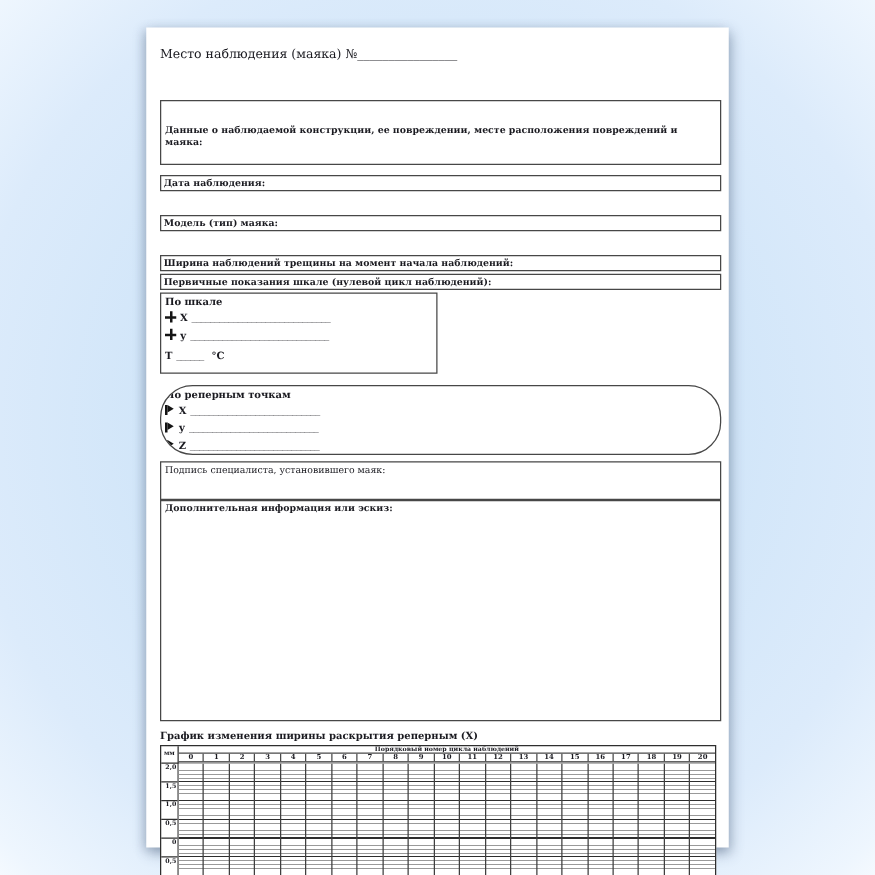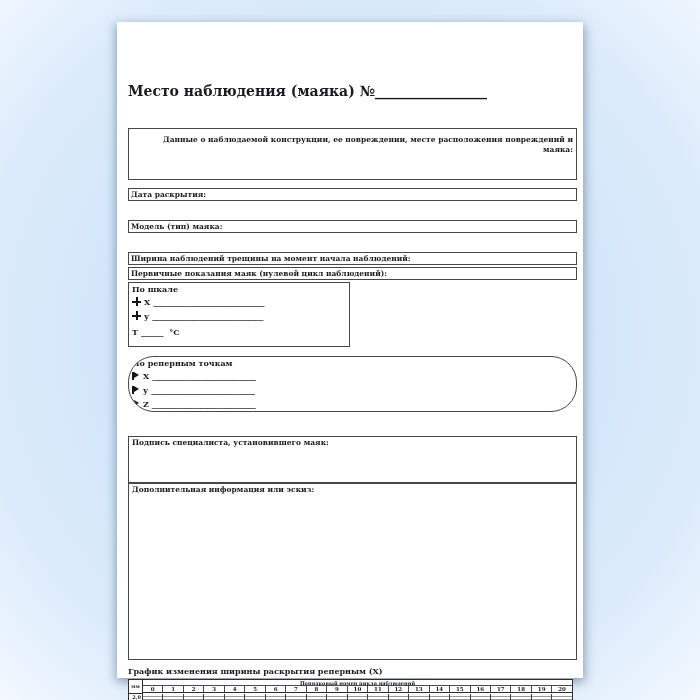--- a/index.html
+++ b/index.html
@@ -8,43 +8,43 @@
     background:radial-gradient(ellipse 75% 75% at 50% 48%, #d2e6f9 45%, #dcebfb 72%, #eef6fe 92%, #fbfdff 100%);
     font-family:"DejaVu Serif","Liberation Serif",serif;
     color:#1a1a20;
   }
   .page{
     position:absolute;left:117px;top:22px;width:466px;height:656px;
     background:#ffffff;
     box-shadow:2px 4px 10px rgba(70,90,120,.45), -3px 2px 8px rgba(90,110,140,.28);
   }
   .content{padding:15px 6px 0 11px;box-sizing:border-box;height:100%;}
-  .doc-title{font-size:14px;font-weight:bold;height:13px;line-height:13px;white-space:nowrap;margin-top:48px;}
+  .doc-title{font-size:10px;font-weight:normal;height:13px;line-height:13px;white-space:nowrap;}
   .box{border:1px solid #474747;box-sizing:border-box;background:#fff;overflow:hidden;}
-  .data-box{margin-top:30px;height:52px;font-size:7.5px;font-weight:bold;line-height:1.32;padding:6px 3px;text-align:right;}
+  .data-box{margin-top:30px;height:52px;font-size:7.5px;font-weight:bold;line-height:1.32;padding:18px 3px;}
   .row-box{height:13px;font-size:7.5px;font-weight:bold;line-height:11px;padding-left:2px;white-space:nowrap;}
   .mt8{margin-top:8px}.mt3{margin-top:19px}.mt2{margin-top:2px}
   .dual{display:flex;gap:9px;margin-top:2px;flex-direction:column;}
   .dual .box{height:65px;padding:1px 3px;}
   .scale-box{width:222px;}
   .ref-box{flex:1;border-radius:26px;}
   .box-title{font-size:8px;font-weight:bold;line-height:10px;}
   .io-row{display:flex;align-items:center;gap:3px;height:13px;margin-top:1px;white-space:nowrap;overflow:hidden;}
   .io-label{font-size:8px;font-weight:bold;}
-  .io-line{font-size:8px;font-weight:bold;letter-spacing:-0.3px;}
+  .io-line{font-size:8px;font-weight:normal;letter-spacing:-0.3px;}
   .io-suffix{font-size:8px;font-weight:bold;margin-left:3px;}
   .t-row{margin-top:3px;}
   .plus-icon{position:relative;width:9px;height:9px;display:inline-block;flex:0 0 auto;}
   .plus-icon::before{content:"";position:absolute;left:0;right:0;top:3.5px;height:2px;background:#141414;}
   .plus-icon::after{content:"";position:absolute;top:0;bottom:0;left:3.5px;width:2px;background:#141414;}
   .marker-icon{position:relative;width:8px;height:8px;display:inline-block;flex:0 0 auto;}
   .marker-icon::before{content:"";position:absolute;left:0;top:0;bottom:0;width:1.5px;background:#141414;}
   .marker-icon::after{content:"";position:absolute;left:2px;top:0.5px;width:0;height:0;
     border-top:3.5px solid transparent;border-bottom:3.5px solid transparent;border-left:5px solid #141414;}
-  .signature-box{margin-top:24px;height:47px;font-size:7.5px;font-weight:bold;line-height:1.3;padding:1px 3px;}
+  .signature-box{margin-top:5px;height:31px;font-size:7.5px;font-weight:normal;line-height:1.3;padding:1px 3px;}
   .extra-box{margin-top:0;height:177px;font-size:7.5px;font-weight:bold;line-height:1.3;padding:1px 3px;}
   .chart-title{margin-top:5px;height:12px;line-height:12px;font-size:8px;font-weight:bold;white-space:nowrap;}
   
   .chart-grid{margin-top:2px;width:445px;border:1px solid #2e2e2e;box-sizing:border-box;background:#fff;}
   .grid-header{display:flex;}
   .corner{width:14px;flex:0 0 auto;border-right:1px solid #2e2e2e;border-bottom:1px solid #2e2e2e;
     font-size:5px;font-weight:bold;text-align:center;line-height:13px;box-sizing:border-box;}
   .header-right{flex:1;display:flex;flex-direction:column;min-width:0;}
   .span-header{height:6px;line-height:6px;font-size:5px;font-weight:bold;text-align:center;
     border-bottom:1px solid #4a4a4a;overflow:hidden;white-space:nowrap;box-sizing:border-box;}
@@ -75,30 +75,30 @@
   <div class="page">
     <div class="content">
 
       <div class="doc-title">Место наблюдения (маяка) №________________</div>
 
       <div class="box data-box">
         <span>Данные о наблюдаемой конструкции, ее повреждении, месте расположения повреждений и маяка:</span>
       </div>
 
       <div class="box row-box mt8">
-        <span>Дата раскрытия:</span>
+        <span>Дата наблюдения:</span>
       </div>
       <div class="box row-box mt3">
         <span>Модель (тип) маяка:</span>
       </div>
       <div class="box row-box mt3">
         <span>Ширина наблюдений трещины на момент начала наблюдений:</span>
       </div>
       <div class="box row-box mt2">
-        <span>Первичные показания маяк (нулевой цикл наблюдений):</span>
+        <span>Первичные показания шкале (нулевой цикл наблюдений):</span>
       </div>
 
       <div class="dual">
         <div class="box scale-box">
           <div class="box-title">По шкале</div>
           <div class="io-row">
             <span class="plus-icon"></span>
             <span class="io-label">X</span>
             <span class="io-line">______________________________</span>
           </div>

